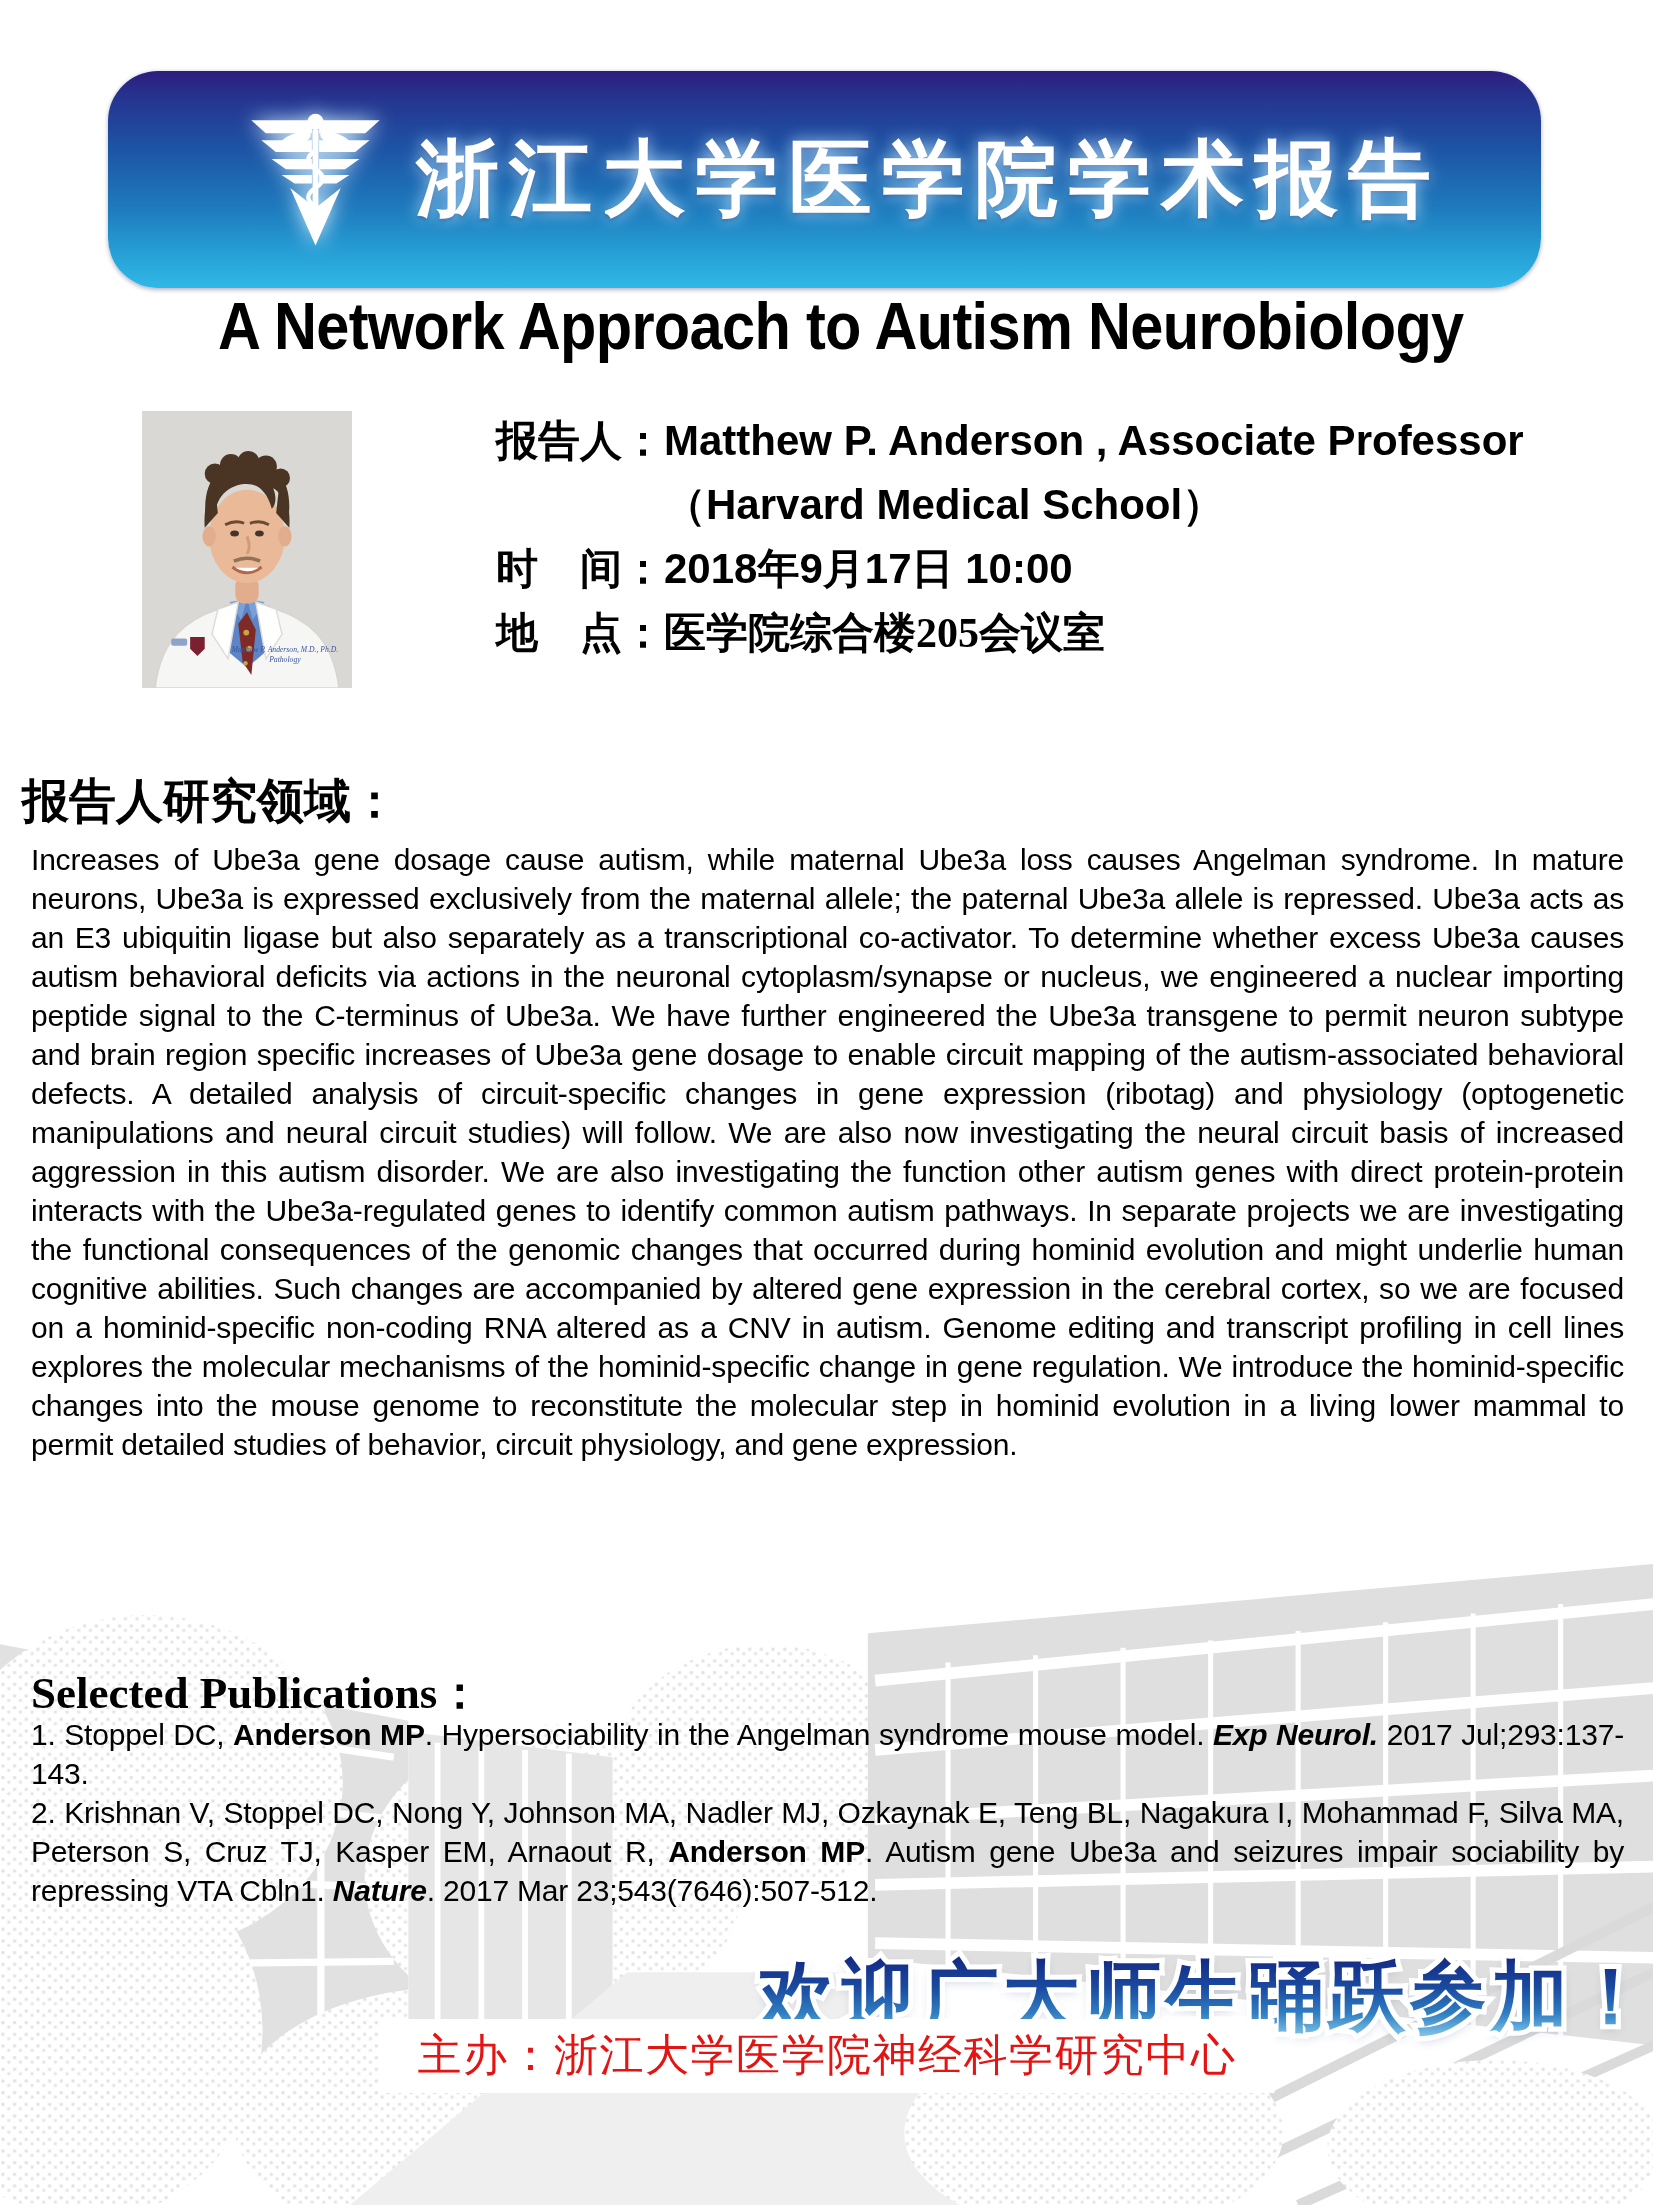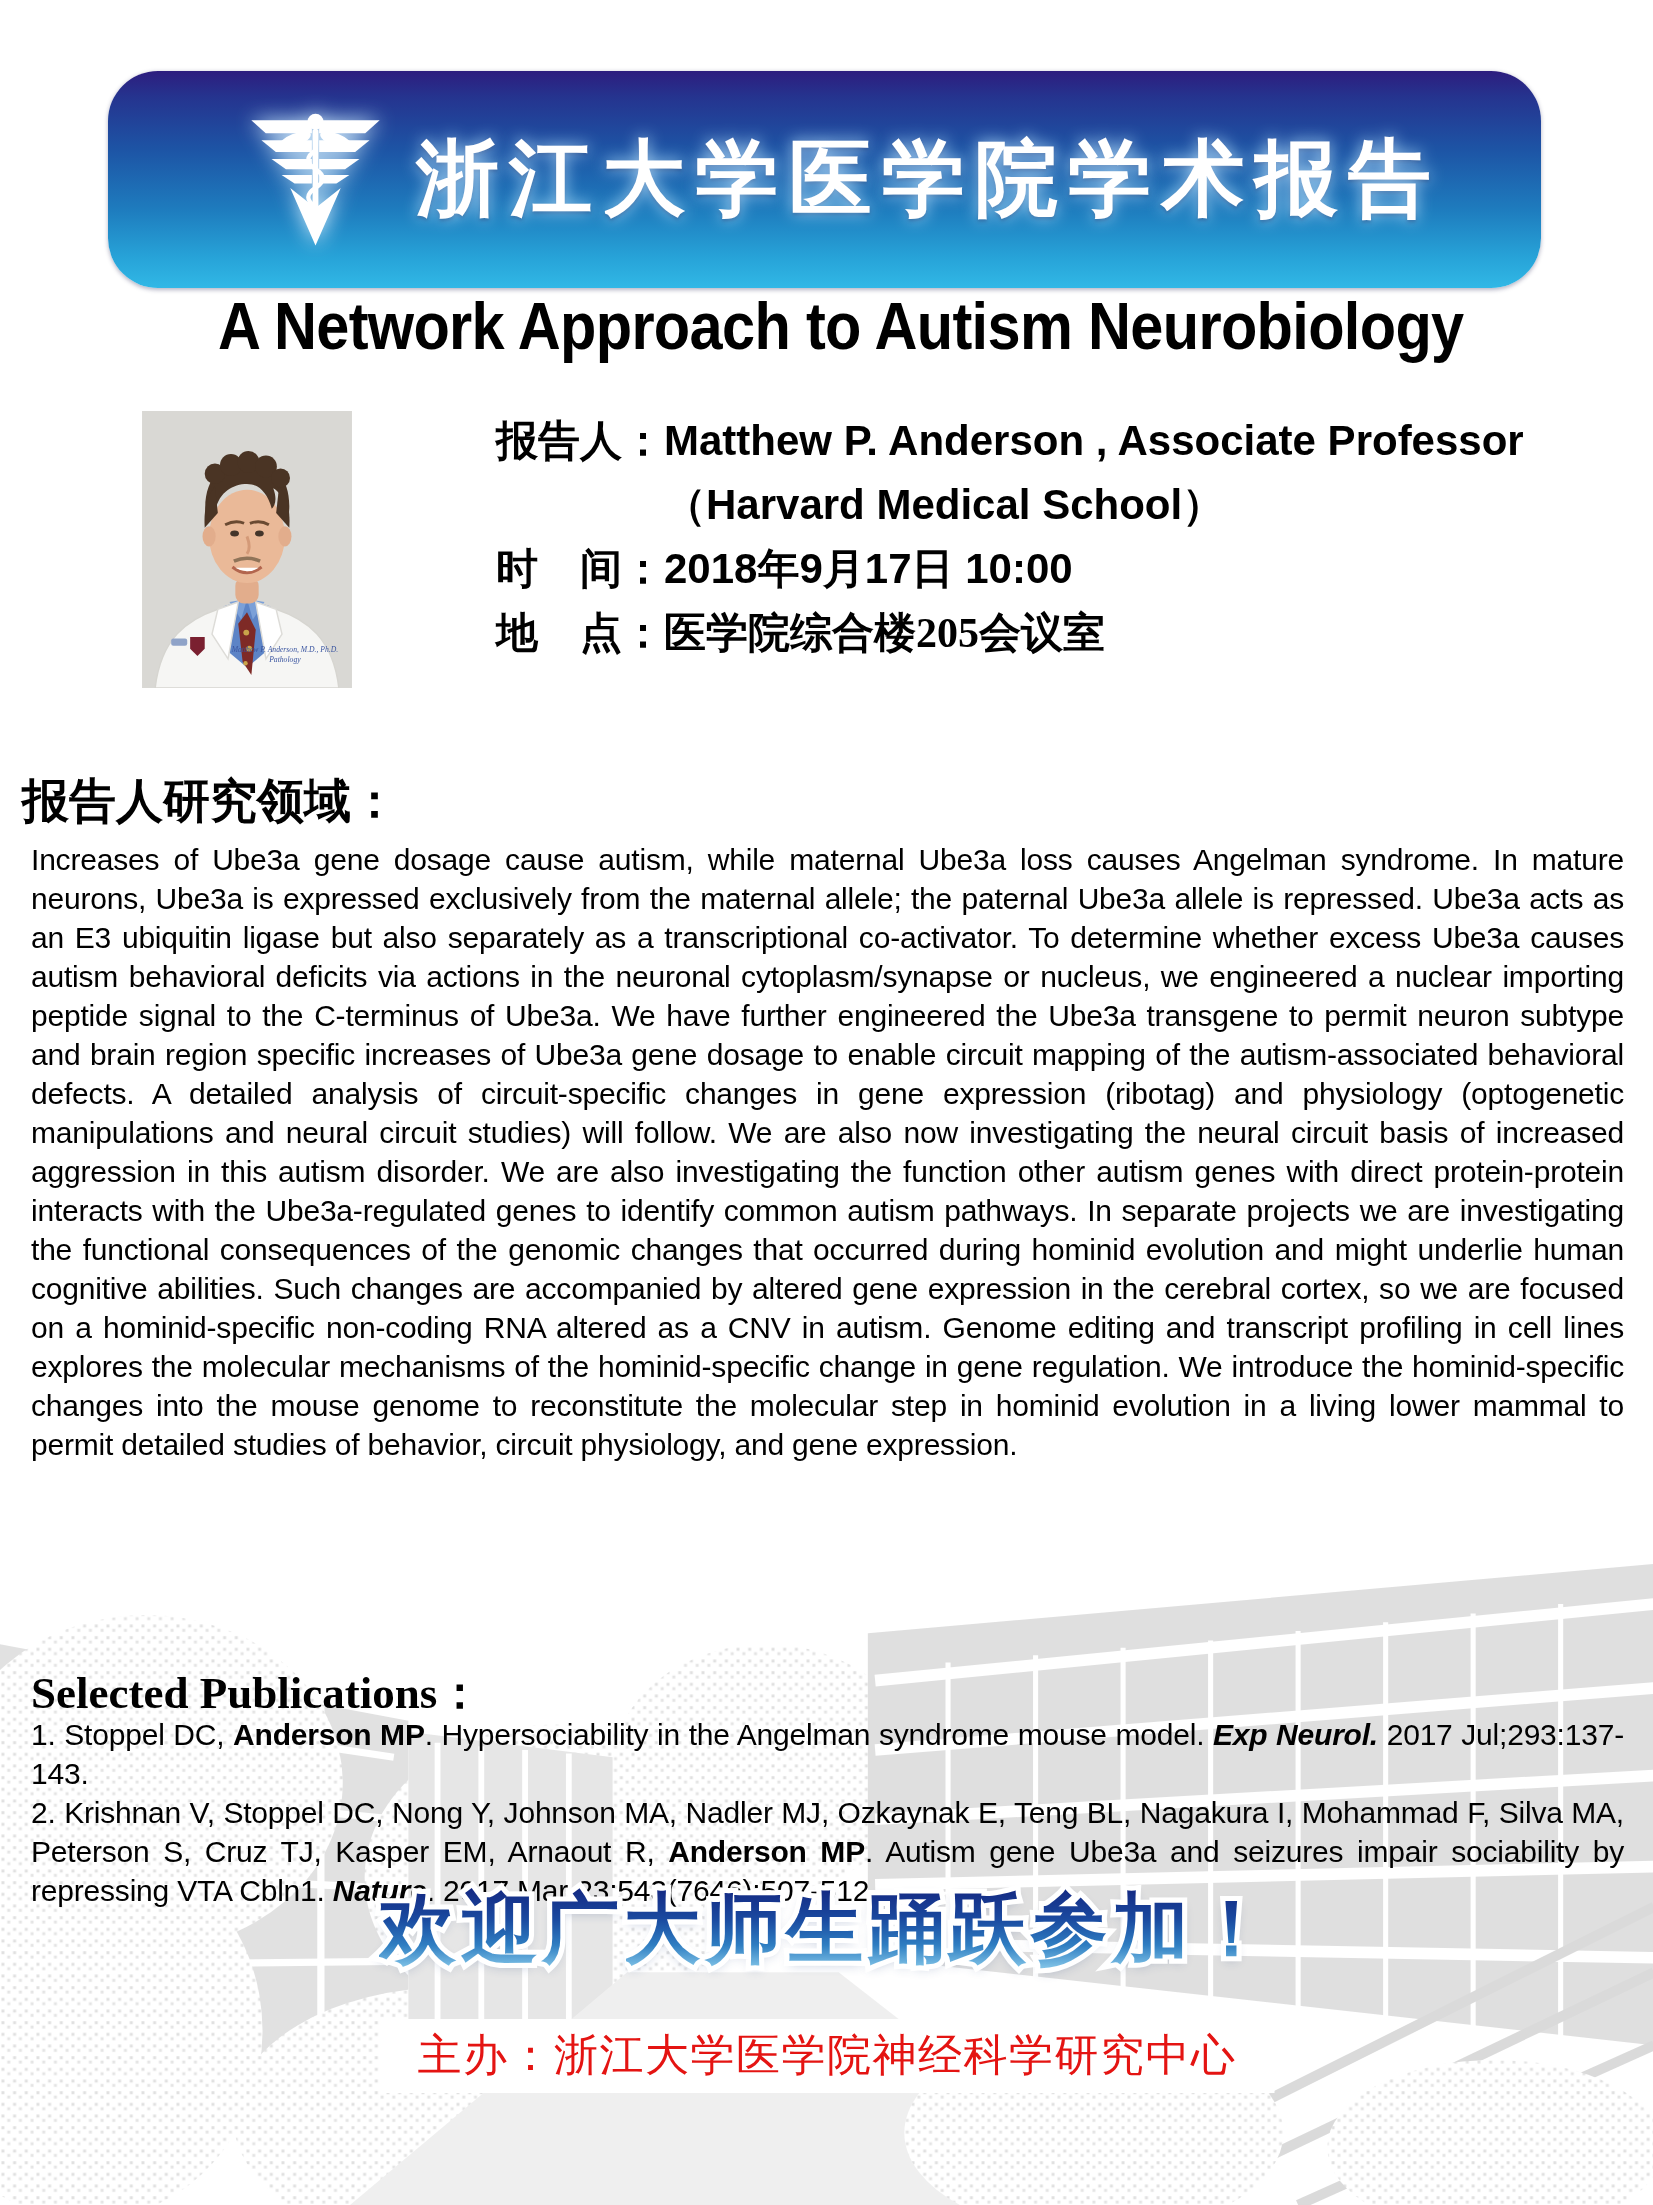--- a/index.html
+++ b/index.html
@@ -57,21 +57,21 @@
     left:31px; top:1663px;
     font-family:"Liberation Serif", serif; font-weight:bold; font-size:45px;
   }
   .pubs { left:31px; top:1715px; width:1593px;
     font-size:30px; line-height:39px; letter-spacing:-0.2px;
     text-align:justify; text-justify:inter-word; }
   .pubs .b { font-weight:bold;margin-top:26px; }
   .pubs .i { font-style:italic; }
 
   
-  .welcome { left:0; top:1878px; width:100%; text-align:center;
+  .welcome { left:0; top:1946px; width:100%; text-align:right;
     font-size:77px; font-weight:bold; letter-spacing:4.4px; white-space:nowrap; }
   .welcome .w-wrap { position:relative; display:inline-block; }
   .welcome .w-stroke {
     position:absolute; left:0; top:0; width:100%;
     color:#ffffff; -webkit-text-stroke:10.2px #ffffff;
     text-shadow:0 4.4px 10.2px rgba(40,70,130,.30);
   }
   .welcome .w-fill {
     position:relative;
     background:linear-gradient(180deg,#13257f 0%,#1a4aa0 40%,#2f7ec2 70%,#8ccdec 100%);

